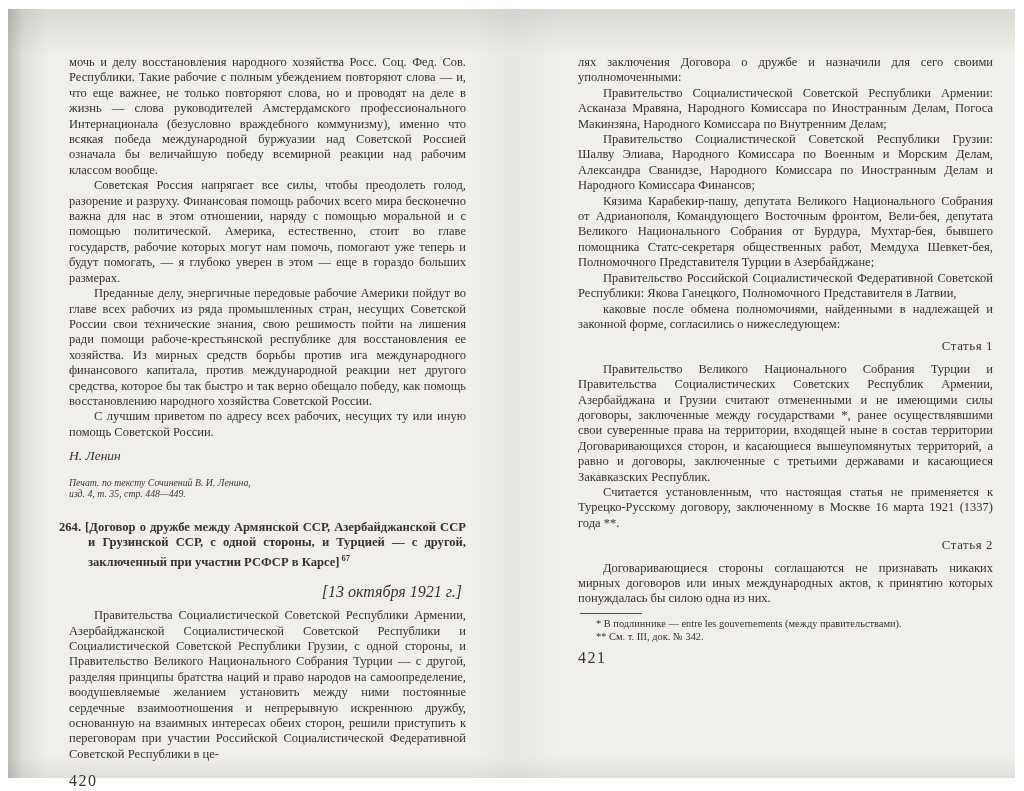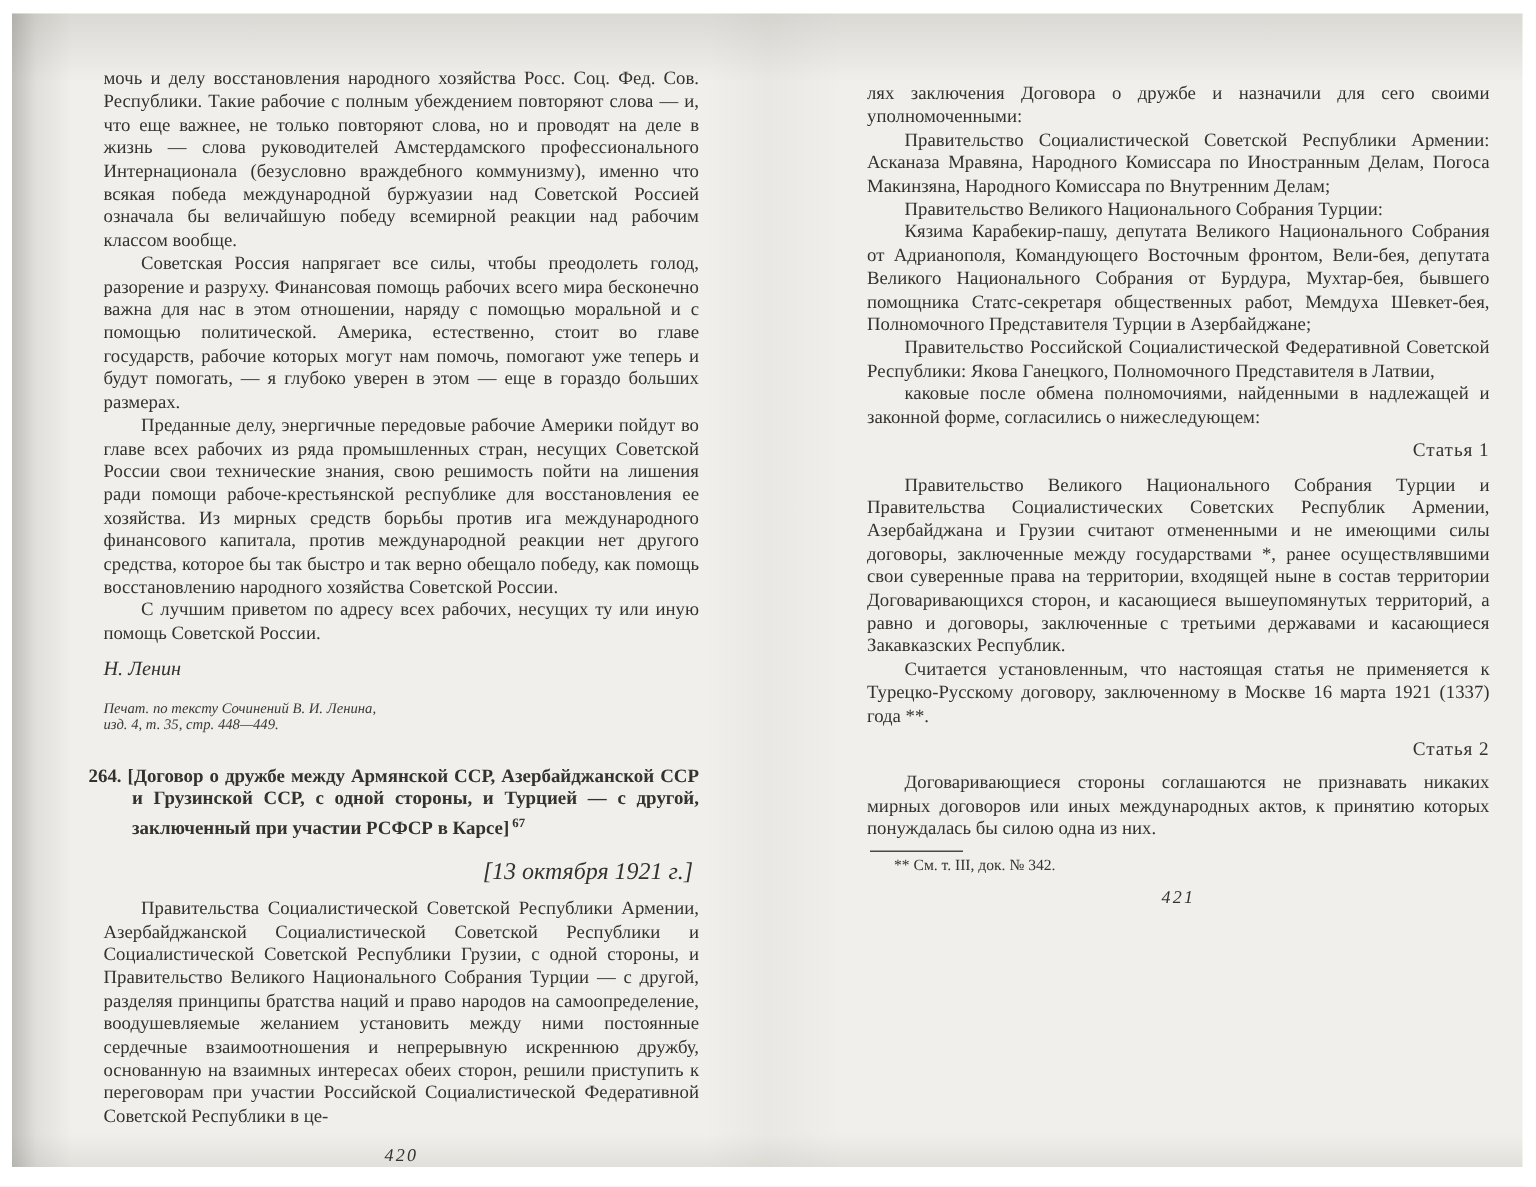--- a/index.html
+++ b/index.html
@@ -20,21 +20,21 @@
       linear-gradient(90deg, rgba(120,118,110,0.0) 46%, rgba(120,118,110,0.06) 50%, rgba(120,118,110,0.0) 55%),
       #f0efeb;
   }
   .page{
     position:absolute;
     font-size:12.5px;
     line-height:15.4px;
     color:#35322c;
     text-align:justify;
   }
-  .page-left{left:61px;top:36px;width:397px;}
+  .page-left{left:61px;top:46px;width:397px;}
   .page-right{left:570px;top:46px;width:415px;}
   .p{margin:0;text-align:justify;}
   .ind{text-indent:25px;}
   .sig{
     margin-top:8px;
     text-align:left;
     font-style:italic;
     font-size:13.5px;
     padding-right:2px;
   }
@@ -84,24 +84,22 @@
   }
   .footnote{
     margin:0;
     font-size:10.4px;
     line-height:13.2px;
     text-indent:18px;
     text-align:left;
   }
   .pagenum{
     margin-top:11px;
-    text-align:center;
-    font-size:12px;
+    font-size:16px;
     letter-spacing:1.5px;
-    font-style:italic;
   }
   .pagenum-right{margin-top:7px;}
 </style>
 </head>
 <body>
 
 <div class="scan">
 
   <div class="page page-left">
     <p class="p">мочь и делу восстановления народного хозяйства Росс. Соц. Фед. Сов. Республики. Такие рабочие с полным убеждением повторяют слова — и, что еще важнее, не только повторяют слова, но и проводят на деле в жизнь — слова руководителей Амстердамского профессионального Интернационала (безусловно враждебного коммунизму), именно что всякая победа международной буржуазии над Советской Россией означала бы величайшую победу всемирной реакции над рабочим классом вообще.</p>
@@ -121,33 +119,34 @@
     <div class="doc-date">[13 октября 1921 г.]</div>
 
     <p class="p ind intro">Правительства Социалистической Советской Республики Армении, Азербайджанской Социалистической Советской Республики и Социалистической Советской Республики Грузии, с одной стороны, и Правительство Великого Национального Собрания Турции — с другой, разделяя принципы братства наций и право народов на самоопределение, воодушевляемые желанием установить между ними постоянные сердечные взаимоотношения и непрерывную искреннюю дружбу, основанную на взаимных интересах обеих сторон, решили приступить к переговорам при участии Российской Социалистической Федеративной Советской Республики в це-</p>
 
     <div class="pagenum">420</div>
   </div>
 
   <div class="page page-right">
     <p class="p">лях заключения Договора о дружбе и назначили для сего своими уполномоченными:</p>
     <p class="p ind">Правительство Социалистической Советской Республики Армении: Асканаза Мравяна, Народного Комиссара по Иностранным Делам, Погоса Макинзяна, Народного Комиссара по Внутренним Делам;</p>
-    <p class="p ind">Правительство Великого Национального Собрания Турции:</p>
+    <p class="p ind">Правительство Социалистической Советской Республики Грузии: Шалву Элиава, Народного Комиссара по Военным и Морским Делам, Александра Сванидзе, Народного Комиссара по Иностранным Делам и Народного Комиссара Финансов;</p>
     <p class="p ind">Кязима Карабекир-пашу, депутата Великого Национального Собрания от Адрианополя, Командующего Восточным фронтом, Вели-бея, депутата Великого Национального Собрания от Бурдура, Мухтар-бея, бывшего помощника Статс-секретаря общественных работ, Мемдуха Шевкет-бея, Полномочного Представителя Турции в Азербайджане;</p>
     <p class="p ind">Правительство Российской Социалистической Федеративной Советской Республики: Якова Ганецкого, Полномочного Представителя в Латвии,</p>
     <p class="p ind">каковые после обмена полномочиями, найденными в надлежащей и законной форме, согласились о нижеследующем:</p>
 
     <div class="article-head">Статья 1</div>
     <p class="p ind">Правительство Великого Национального Собрания Турции и Правительства Социалистических Советских Республик Армении, Азербайджана и Грузии считают отмененными и не имеющими силы договоры, заключенные между государствами *, ранее осуществлявшими свои суверенные права на территории, входящей ныне в состав территории Договаривающихся сторон, и касающиеся вышеупомянутых территорий, а равно и договоры, заключенные с третьими державами и касающиеся Закавказских Республик.</p>
     <p class="p ind">Считается установленным, что настоящая статья не применяется к Турецко-Русскому договору, заключенному в Москве 16 марта 1921 (1337) года **.</p>
 
     <div class="article-head">Статья 2</div>
     <p class="p ind">Договаривающиеся стороны соглашаются не признавать никаких мирных договоров или иных международных актов, к принятию которых понуждалась бы силою одна из них.</p>
 
     <div class="fnblock">
       <hr class="fnrule">
+      <p class="footnote">* В подлиннике — entre les gouvernements (между правительствами).</p>
       <p class="footnote">** См. т. III, док. № 342.</p>
     </div>
 
     <div class="pagenum pagenum-right">421</div>
   </div>
 
 </div>
 
 </body></html>

